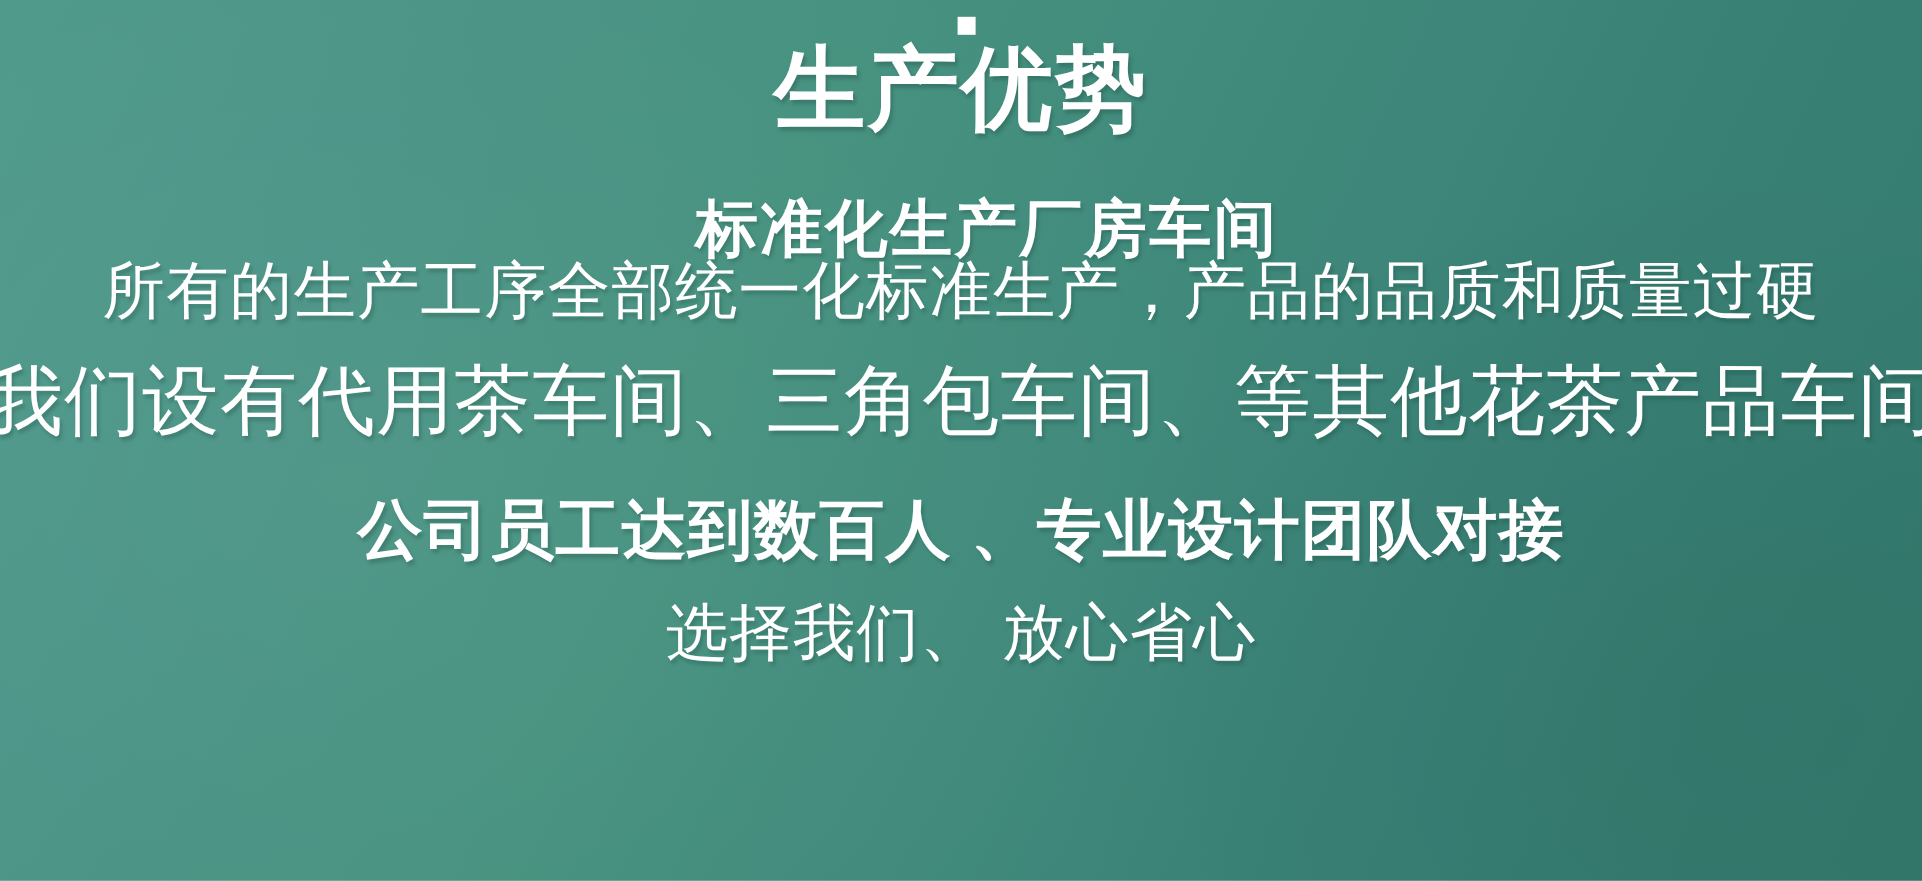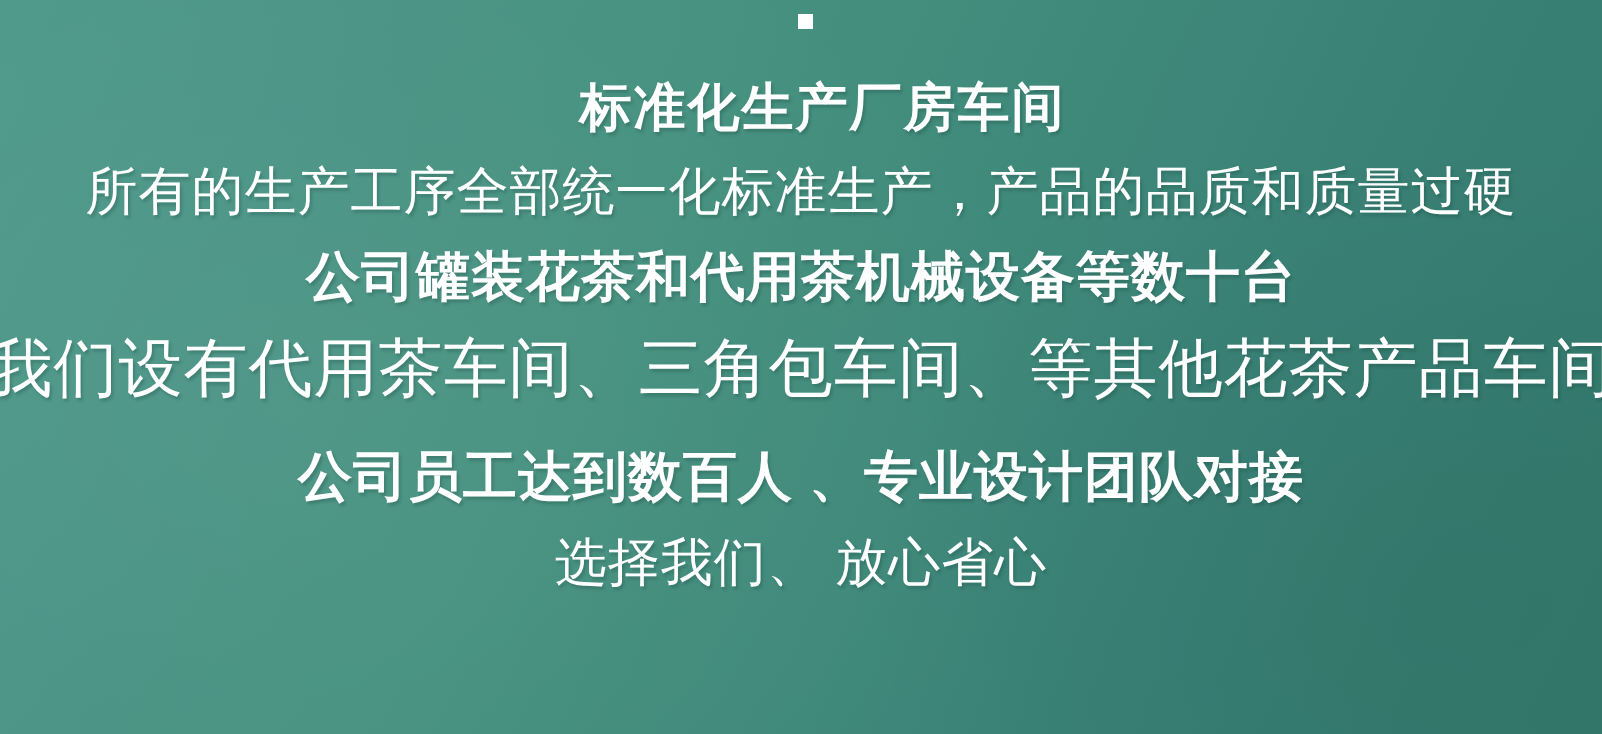--- a/index.html
+++ b/index.html
@@ -81,40 +81,40 @@
     line-height: 1;
     -webkit-font-smoothing: antialiased;
     text-shadow: 2px 3px 3px rgba(20, 60, 55, 0.26);
   }
 
   .line.bold   { font-weight: 700; }
   .line.normal { font-weight: 500; }
 
   
   .l1 { font-size: 52px; margin-top: 52px; letter-spacing: 2px; margin-left: 43px; }
-  .l2 { font-size: 52px; margin-top: 33px; letter-spacing: 1px; font-family: Liberation Serif, serif; }
+  .l2 { font-size: 52px; letter-spacing: 1px; }
   .l3 { font-size: 54px; margin-top: 31px; letter-spacing: 1px; }
   .l4 { font-size: 64px; margin-top: 33px; letter-spacing: 1px; }
   .l5 { font-size: 54px; margin-top: 49px; letter-spacing: 1px; }
   .l6 { font-size: 52px; margin-top: 33px; letter-spacing: 1px; }
 </style>
 </head>
 <body>
 
 <div id="poster">
   <div class="stack">
 
     <div class="dot-mark"></div>
 
+    <div class="heading">生产优势</div>
 
     <div class="line bold l1">标准化生产厂房车间</div>
 
     <div class="line normal l2">所有的生产工序全部统一化标准生产，产品的品质和质量过硬</div>
 
-    <div class="line bold l3">公司罐装花茶和代用茶机械设备等数十台</div>
 
     <div class="line normal l4">我们设有代用茶车间、三角包车间、等其他花茶产品车间</div>
 
     <div class="line bold l5">公司员工达到数百人 、专业设计团队对接</div>
 
     <div class="line normal l6">选择我们、 放心省心</div>
 
   </div>
 </div>
 

